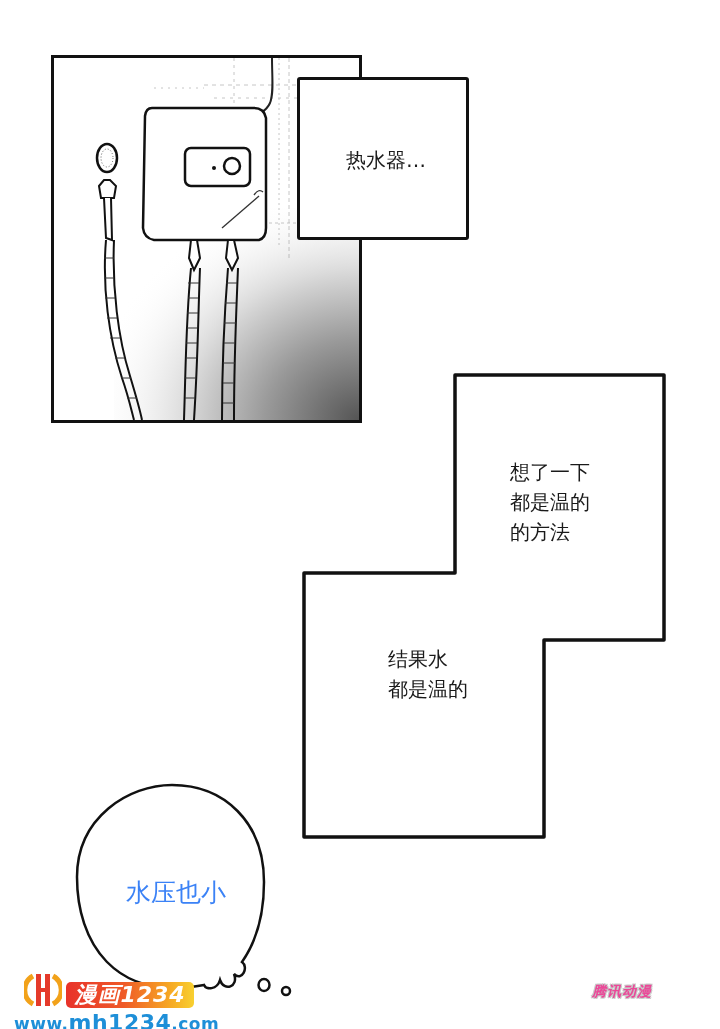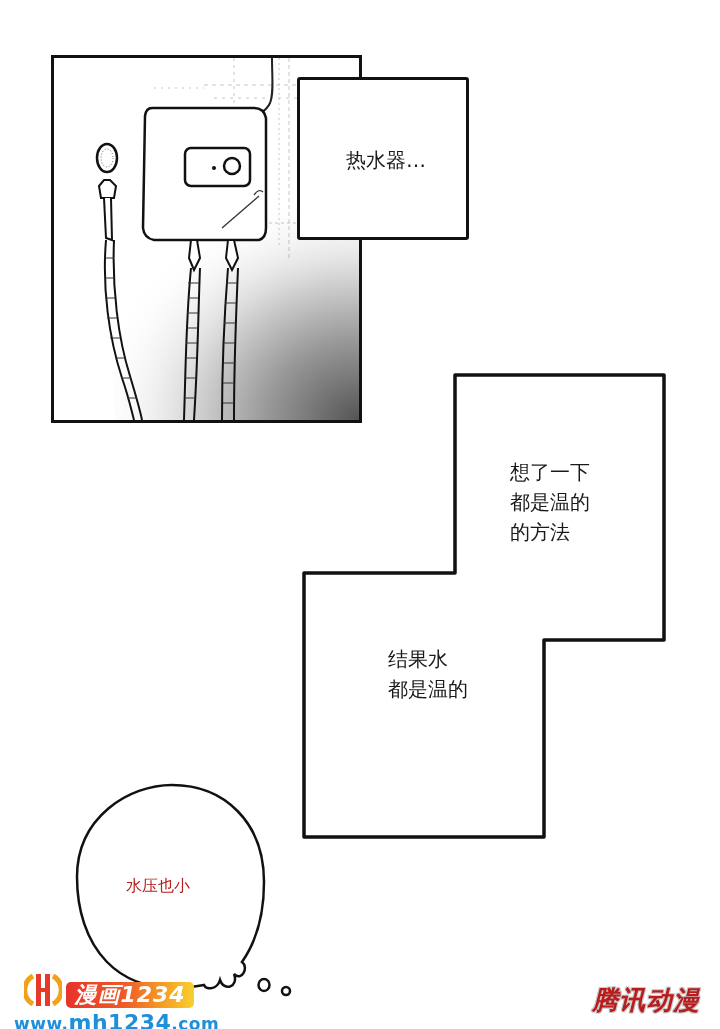--- a/index.html
+++ b/index.html
@@ -11,33 +11,33 @@
     #art-panel svg { position:absolute; left:0; top:0; }
     #caption-1 { left:297px; top:77px; width:172px; height:163px;
                  border:3px solid #111; border-radius:3px; background:#fff;
                  display:flex; align-items:center; justify-content:center; }
     .cap-text { font-size:20px; color:#1a1a1a; line-height:30px; white-space:pre; }
     #caption-text-1 { margin-left:6px; margin-top:2px; }
     #stepped-box { position:absolute; left:300px; top:372px; width:370px; height:470px; }
     #caption-text-2 { position:absolute; left:510px; top:457px; }
     #caption-text-3 { position:absolute; left:375px; top:644px;margin-left:13px; }
     #thought-bubble { position:absolute; left:74px; top:782px; width:240px; height:230px; }
-    #thought-text { position:absolute; left:126px; top:876px; font-size:16px; color:#b91c1c;text-align:center; }
+    #thought-text { position:absolute; left:126px; top:876px; font-size:25px; color:#3b82f6;text-align:center; }
     #watermark-left { position:absolute; left:0; top:965px; width:220px; height:64px; }
     #wm-logo { position:absolute; left:24px; top:5px; width:38px; height:40px; }
     #wm-badge { position:absolute; left:66px; top:17px; width:128px; height:26px;
                 border-radius:5px;
                 background:linear-gradient(90deg,#e8322a 0%,#ef5a28 45%,#f6a623 80%,#f8d030 100%);
                 color:#fff; font-style:italic; font-weight:bold; font-size:22px;
                 display:flex; align-items:center; justify-content:center; letter-spacing:1px; }
     #wm-url { position:absolute; left:14px; top:45px; font-size:17px; font-weight:bold;
               color:#1e8fd8; letter-spacing:0.5px; font-family:"DejaVu Sans", sans-serif; }
     #wm-url .big { font-size:22px; }
-    #watermark-right { position:absolute; left:592px; top:983px; font-size:26px; font-weight:bold;
-                       font-style:italic; color:#b91c1c; letter-spacing:1px;
+    #watermark-right { position:absolute; left:592px; top:983px; font-size:14px; font-weight:bold;
+                       font-style:italic; color:#ec4899; letter-spacing:1px;
                        text-shadow:0 0 1px #bbb, 1px 1px 0 #ccc, -1px -1px 0 #ccc, 1px -1px 0 #ccc, -1px 1px 0 #ccc; }
   </style>
 </head>
 <body>
 
 <div class="panel" id="art-panel">
   <svg width="305" height="362" viewBox="0 0 305 362">
     <defs>
       <radialGradient id="shade" cx="1" cy="1" r="1.1">
         <stop offset="0%" stop-color="#555"></stop>

